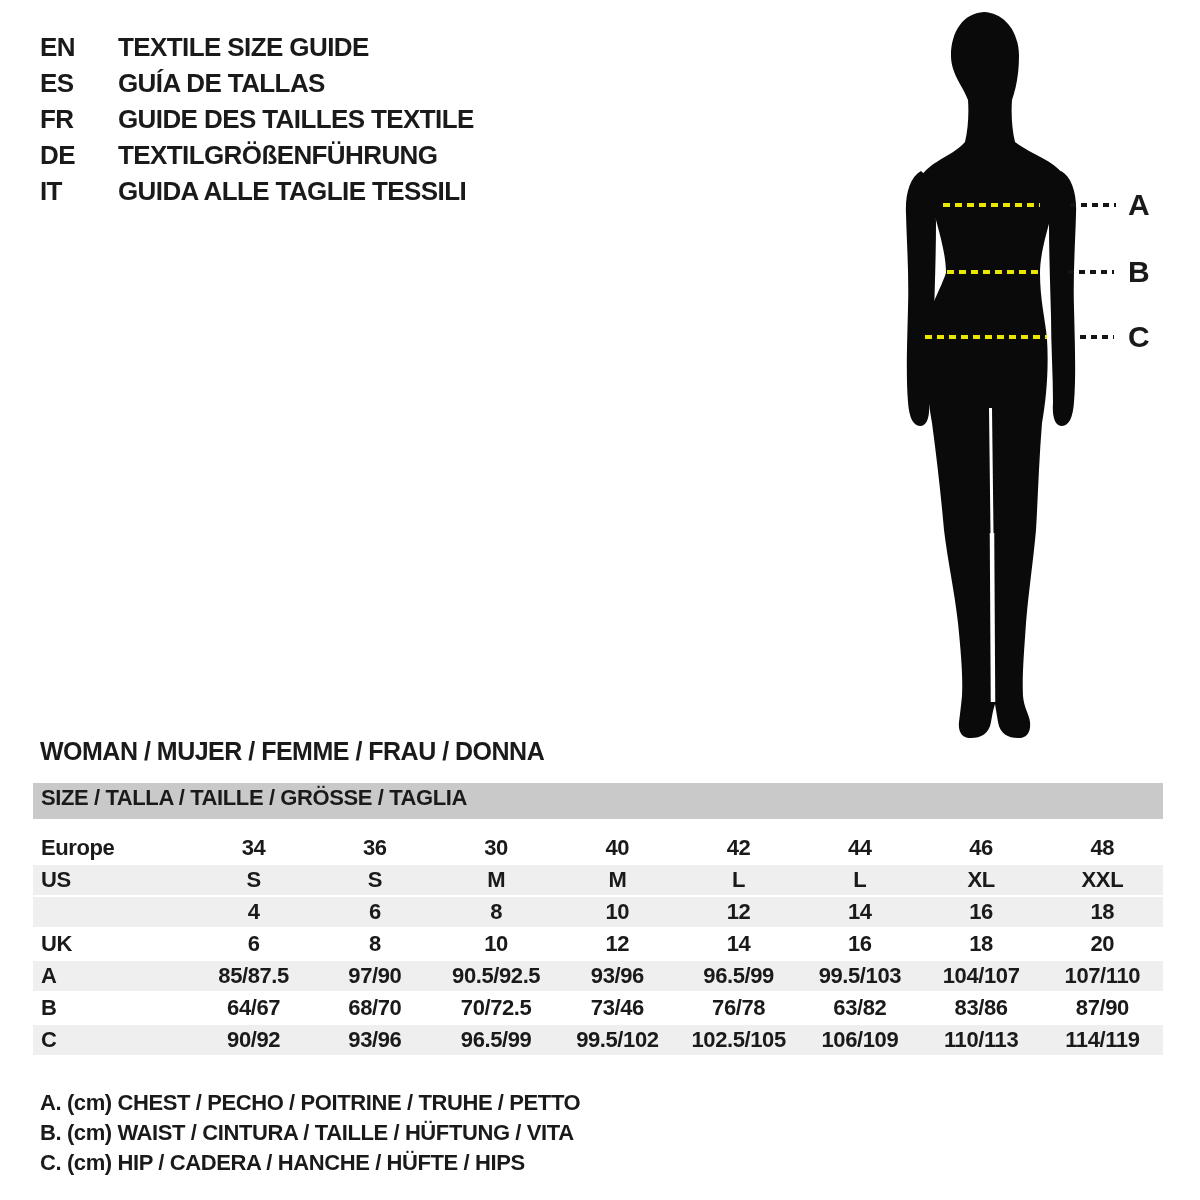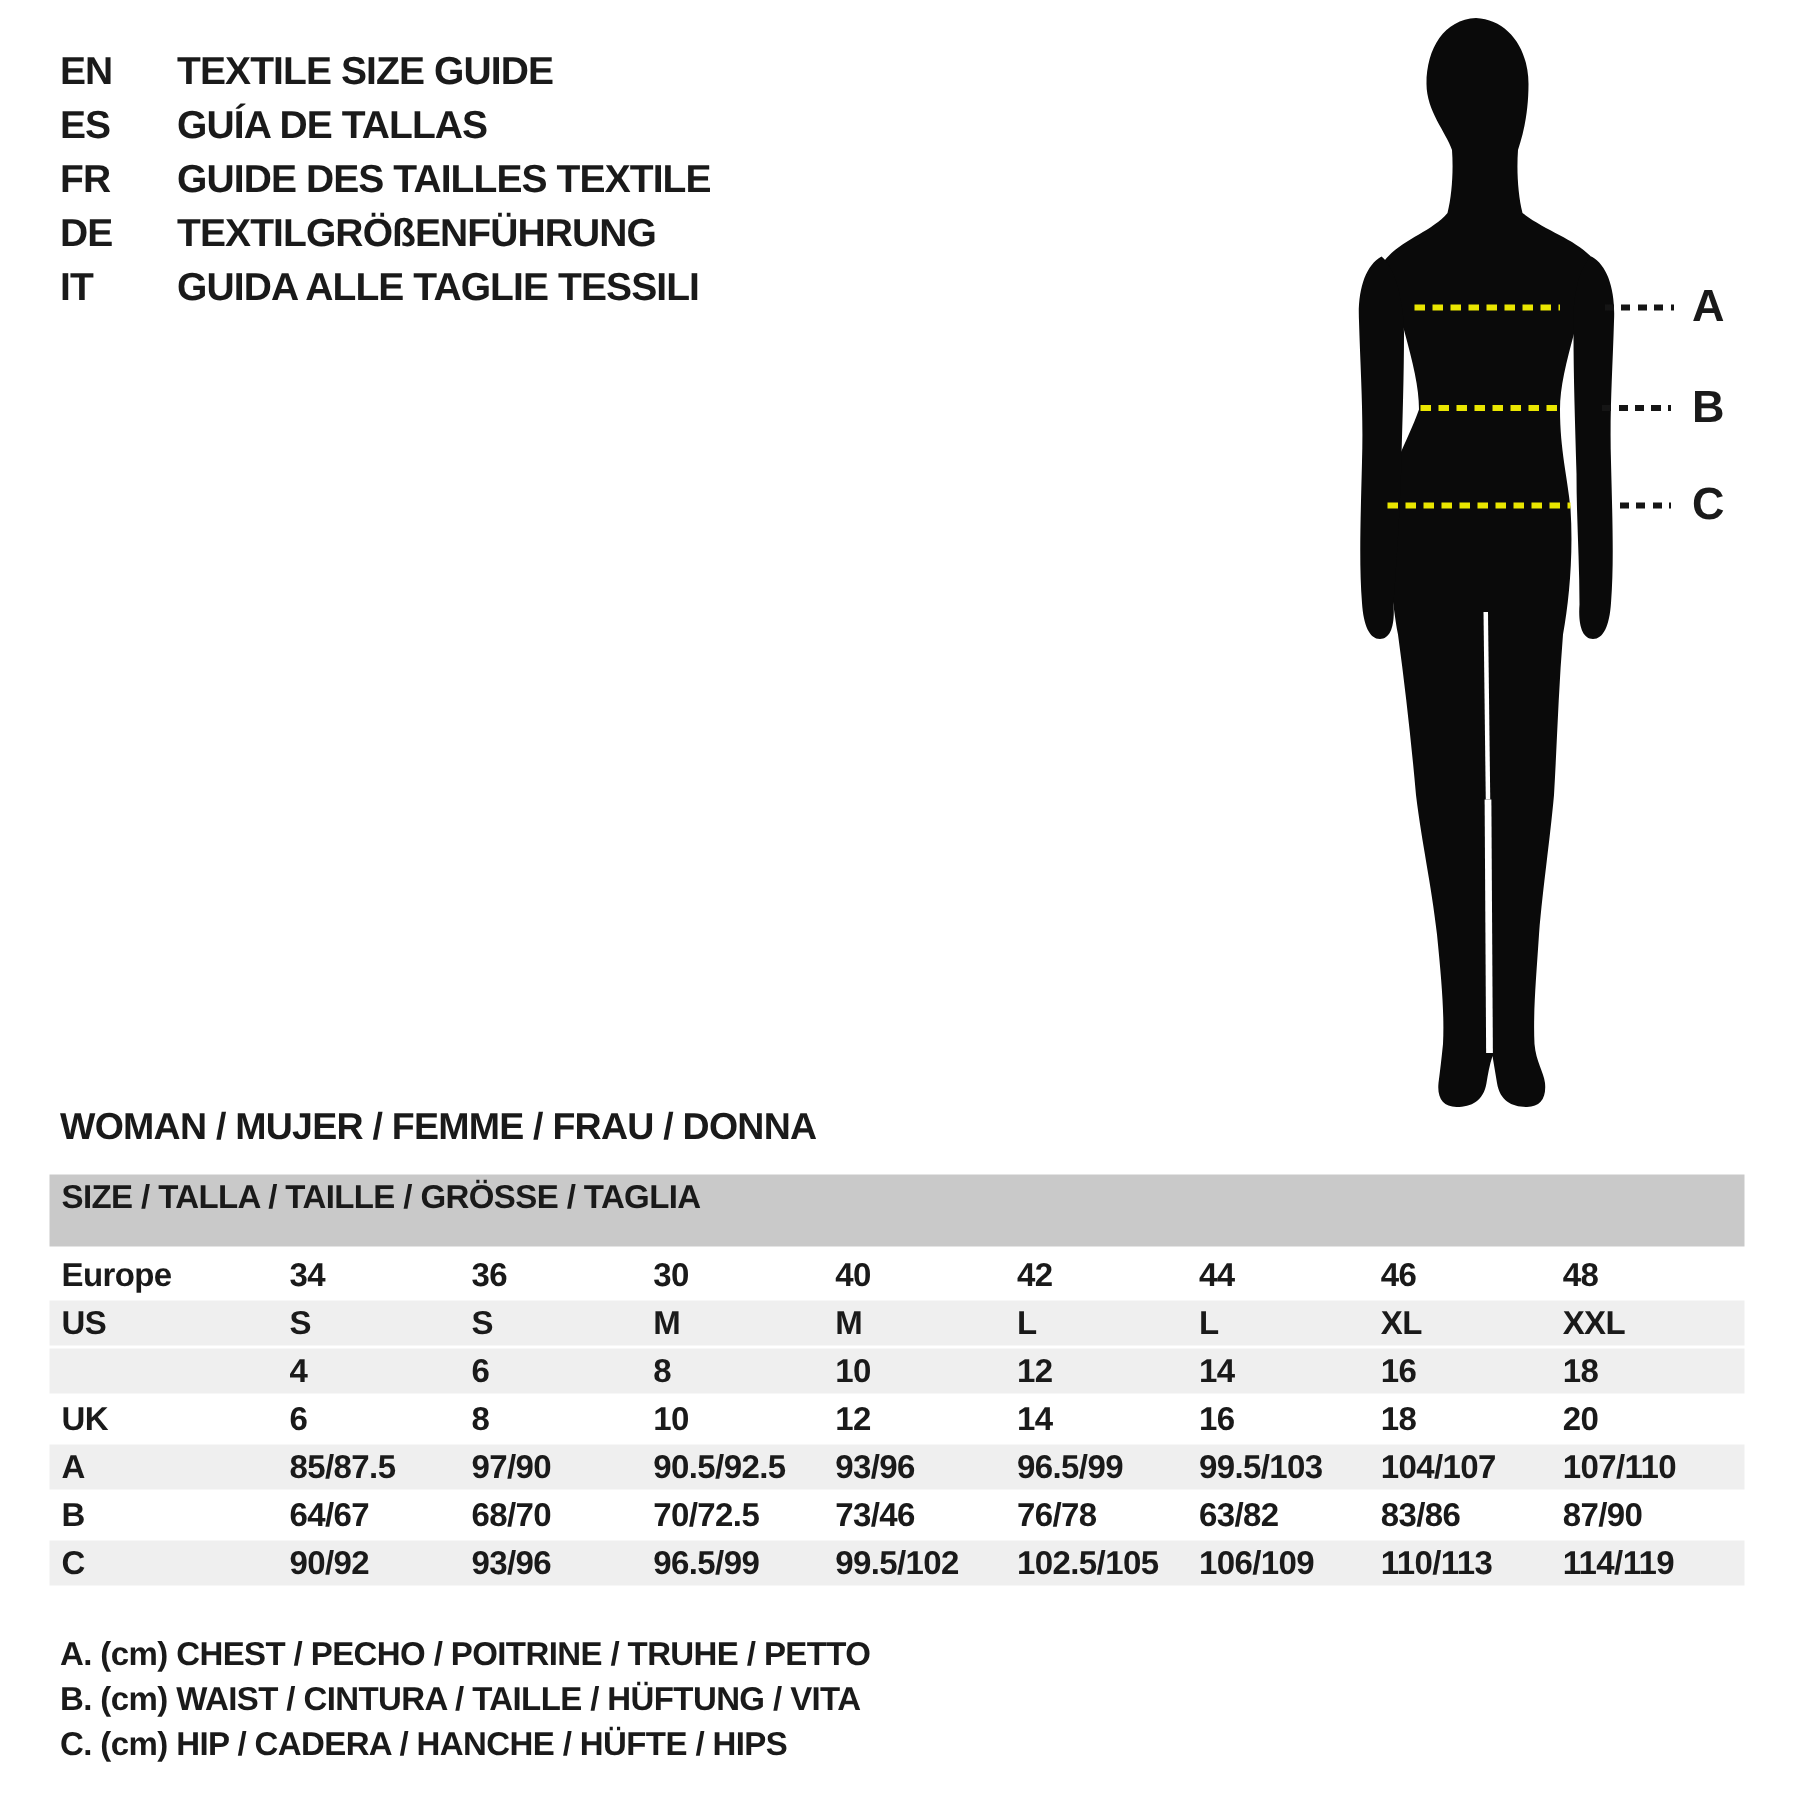--- a/index.html
+++ b/index.html
@@ -25,26 +25,26 @@
   .m-1{left:1068px;top:270px;width:46px}
   .m-2{left:1080px;top:335px;width:34px}
   .marker-label{position:absolute;font-size:30px;line-height:32px;letter-spacing:-0.5px}
   .l-0{left:1128px;top:189px}
   .l-1{left:1128px;top:256px}
   .l-2{left:1128px;top:321px}
   
   .section-label{position:absolute;left:40px;top:737px;font-size:25px;line-height:28px;letter-spacing:-0.5px;white-space:nowrap}
   
   .size-table{position:absolute;left:33px;top:783px;width:1130px}
-  .t-header{height:48px;line-height:30px;background:var(--header-bg);padding-left:8px;
-    font-size:22px;letter-spacing:-0.4px;margin-bottom:4px}
+  .t-header{height:36px;line-height:30px;background:var(--header-bg);padding-left:8px;
+    font-size:22px;letter-spacing:-0.4px;margin-bottom:14px}
   .t-row{display:flex;height:30px;line-height:30px;margin-bottom:2px;font-size:22px;letter-spacing:-0.4px}
   .t-row.shaded{background:var(--stripe-bg)}
   .t-label{width:160px;padding-left:8px;box-sizing:border-box}
-  .t-cell{flex:1;text-align:left}
+  .t-cell{flex:1;text-align:center}
   
   .legend{position:absolute;left:40px;top:1088px}
   .legend-line{height:30px;line-height:30px;font-size:22px;letter-spacing:-0.4px;white-space:nowrap}
 </style>
 </head>
 <body>
 
 <div class="lang-block" id="lang-block">
     <div class="lang-row">
       <span class="lang-code">EN</span>

